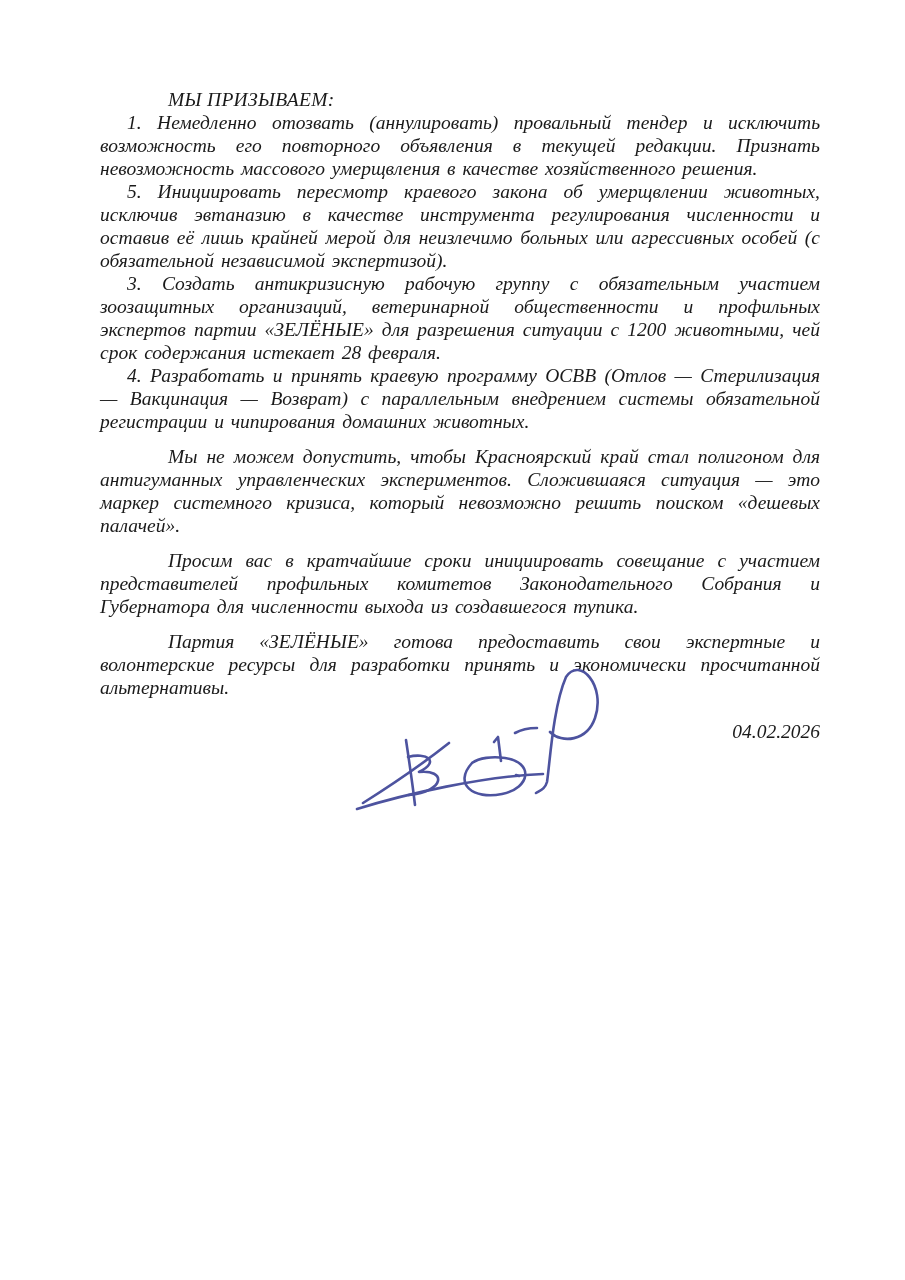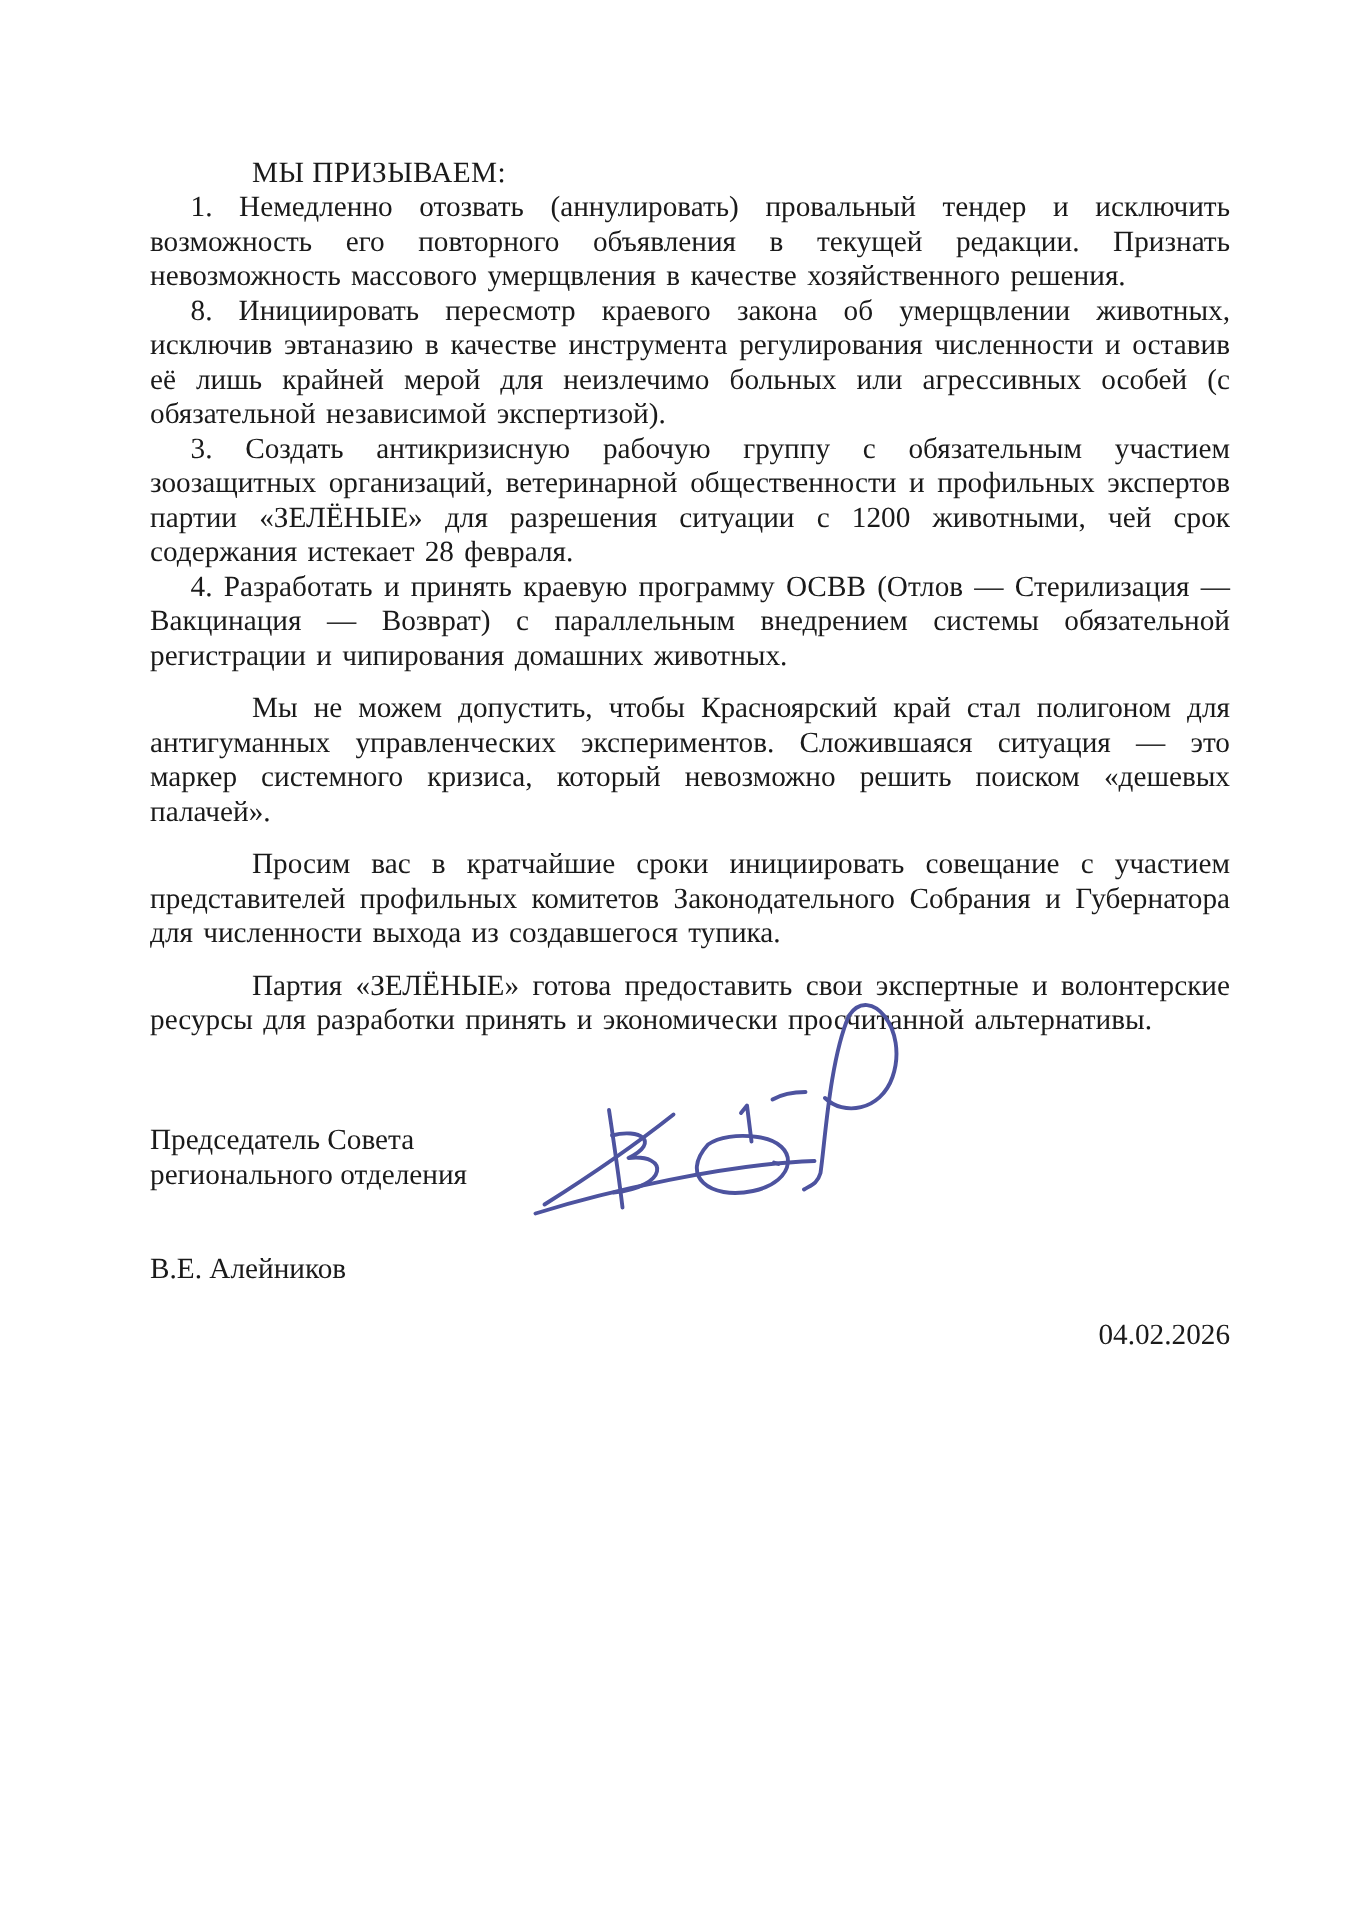--- a/index.html
+++ b/index.html
@@ -12,24 +12,25 @@
     width: 905px;
     height: 1280px;
     background: #ffffff;
     font-family: "Liberation Serif", "DejaVu Serif", serif;
     color: #1a1a1a;
     overflow: hidden;
   }
   .content {
     position: absolute;
     left: 100px;
-    top: 104px;
+    top: 88px;
     width: 720px;
     font-size: 19.5px;
     line-height: 23px;
+    font-style: italic;
   }
   .heading {
     margin: 0;
     padding-left: 68px;
     font-size: 19.5px;
     font-weight: normal;
     letter-spacing: 0.3px;
   }
   p.demand {
     margin: 0;
@@ -78,33 +79,28 @@
 </head>
 <body>
 
 <div class="page" style="background: rgb(255, 255, 255); color: rgb(26, 26, 26);">
 
   <div class="content">
 
     <p class="heading">МЫ ПРИЗЫВАЕМ:</p>
 
     <p class="demand first">1. Немедленно отозвать (аннулировать) провальный тендер и исключить возможность его повторного объявления в текущей редакции. Признать невозможность массового умерщвления в качестве хозяйственного решения.</p>
-    <p class="demand">8. Инициировать пересмотр краевого закона об умерщвлении животных, исключив эвтаназию в качестве инструмента регулирования численности и оставив её лишь крайней мерой для неизлечимо больных или агрессивных особей (с обязательной независимой экспертизой).</p>
+    <p class="demand">5. Инициировать пересмотр краевого закона об умерщвлении животных, исключив эвтаназию в качестве инструмента регулирования численности и оставив её лишь крайней мерой для неизлечимо больных или агрессивных особей (с обязательной независимой экспертизой).</p>
     <p class="demand">3. Создать антикризисную рабочую группу с обязательным участием зоозащитных организаций, ветеринарной общественности и профильных экспертов партии «ЗЕЛЁНЫЕ» для разрешения ситуации с 1200 животными, чей срок содержания истекает 28 февраля.</p>
     <p class="demand">4. Разработать и принять краевую программу ОСВВ (Отлов — Стерилизация — Вакцинация — Возврат) с параллельным внедрением системы обязательной регистрации и чипирования домашних животных.</p>
 
     <p class="body-par gap">Мы не можем допустить, чтобы Красноярский край стал полигоном для антигуманных управленческих экспериментов. Сложившаяся ситуация — это маркер системного кризиса, который невозможно решить поиском «дешевых палачей».</p>
     <p class="body-par gap">Просим вас в кратчайшие сроки инициировать совещание с участием представителей профильных комитетов Законодательного Собрания и Губернатора для численности выхода из создавшегося тупика.</p>
     <p class="body-par gap">Партия «ЗЕЛЁНЫЕ» готова предоставить свои экспертные и волонтерские ресурсы для разработки принять и экономически просчитанной альтернативы.</p>
 
-    <div class="signatory">
-      <p class="signatory-line">Председатель Совета</p>
-      <p class="signatory-line">регионального отделения</p>
-      <p class="signatory-name">В.Е. Алейников</p>
-    </div>
 
     <p class="doc-date">04.02.2026</p>
   </div>
 
   <div class="signature-wrap" style="color: rgb(77, 83, 159);">
     <svg viewBox="0 0 270 150" xmlns="http://www.w3.org/2000/svg" fill="none" stroke="currentColor" stroke-width="2.6" stroke-linecap="round" stroke-linejoin="round">
 
       <path d="M 12 147 C 60 132 140 114 198 112"></path>
 
       <path d="M 18 141 C 45 124 80 100 104 81"></path>

